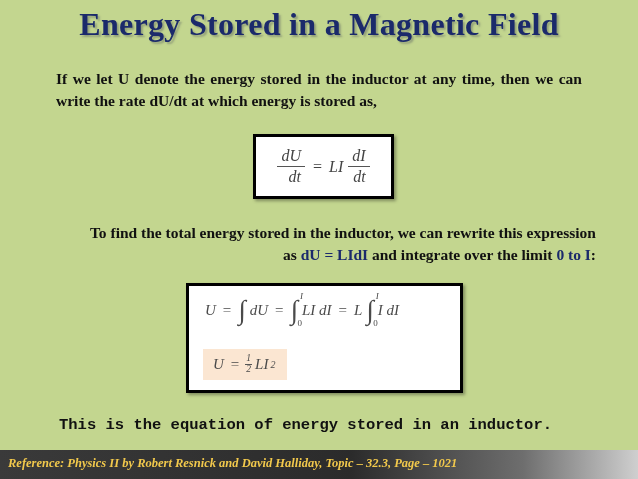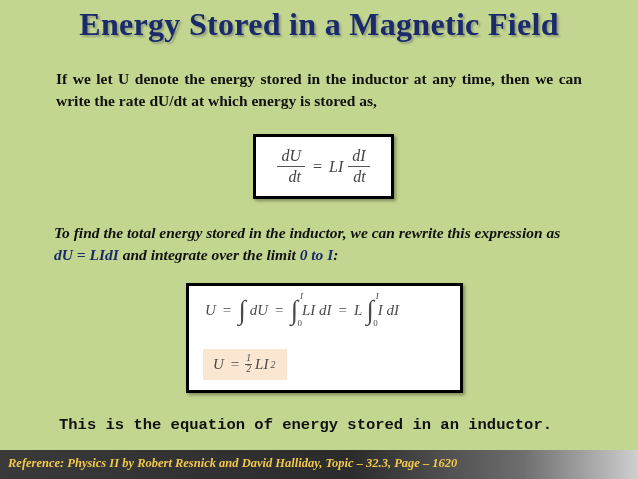--- a/index.html
+++ b/index.html
@@ -42,24 +42,23 @@
     line-height: 1.42;
   }
   .para1 {
     top: 68px;
     left: 56px;
     width: 526px;
     text-align: justify;
   }
   .para2 {
     top: 222px;
-    left: 54px;
+    left: 76px;
     width: 520px;
-    text-align: left;
-    font-style: italic;
+    text-align: right;
   }
   .para3 {
     top: 414px;
     left: 59px;
     width: 520px;
     font-family: Liberation Mono, monospace;
   }
   .hl {
     color: #1b2a6b;
   }
@@ -274,16 +273,16 @@
         <span class="den">2</span>
       </span>
       <span class="litem">LI</span>
       <span class="sup">2</span>
     </div>
   </div>
 
   <div class="body-text para3">This is the equation of energy stored in an inductor.</div>
 
   <div class="footer">
-    <div class="footer-text">Reference: Physics II by Robert Resnick and David Halliday, Topic – 32.3, Page –  1620</div>
+    <div class="footer-text">Reference: Physics II by Robert Resnick and David Halliday, Topic – 32.3, Page –  1021</div>
   </div>
 
 </div>
 
 </body></html>

